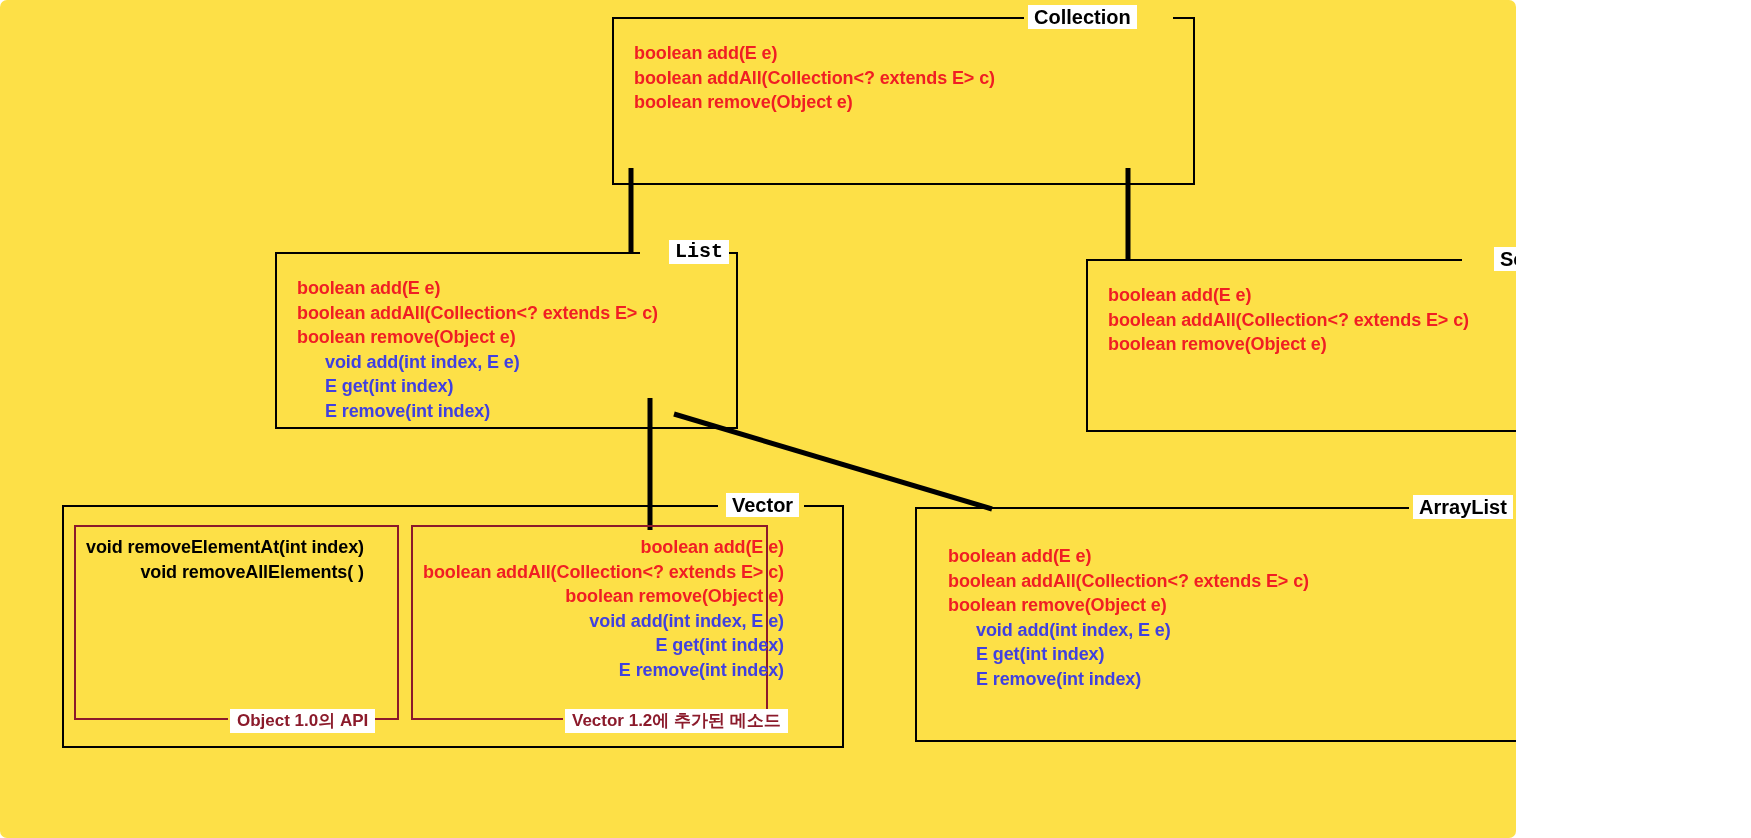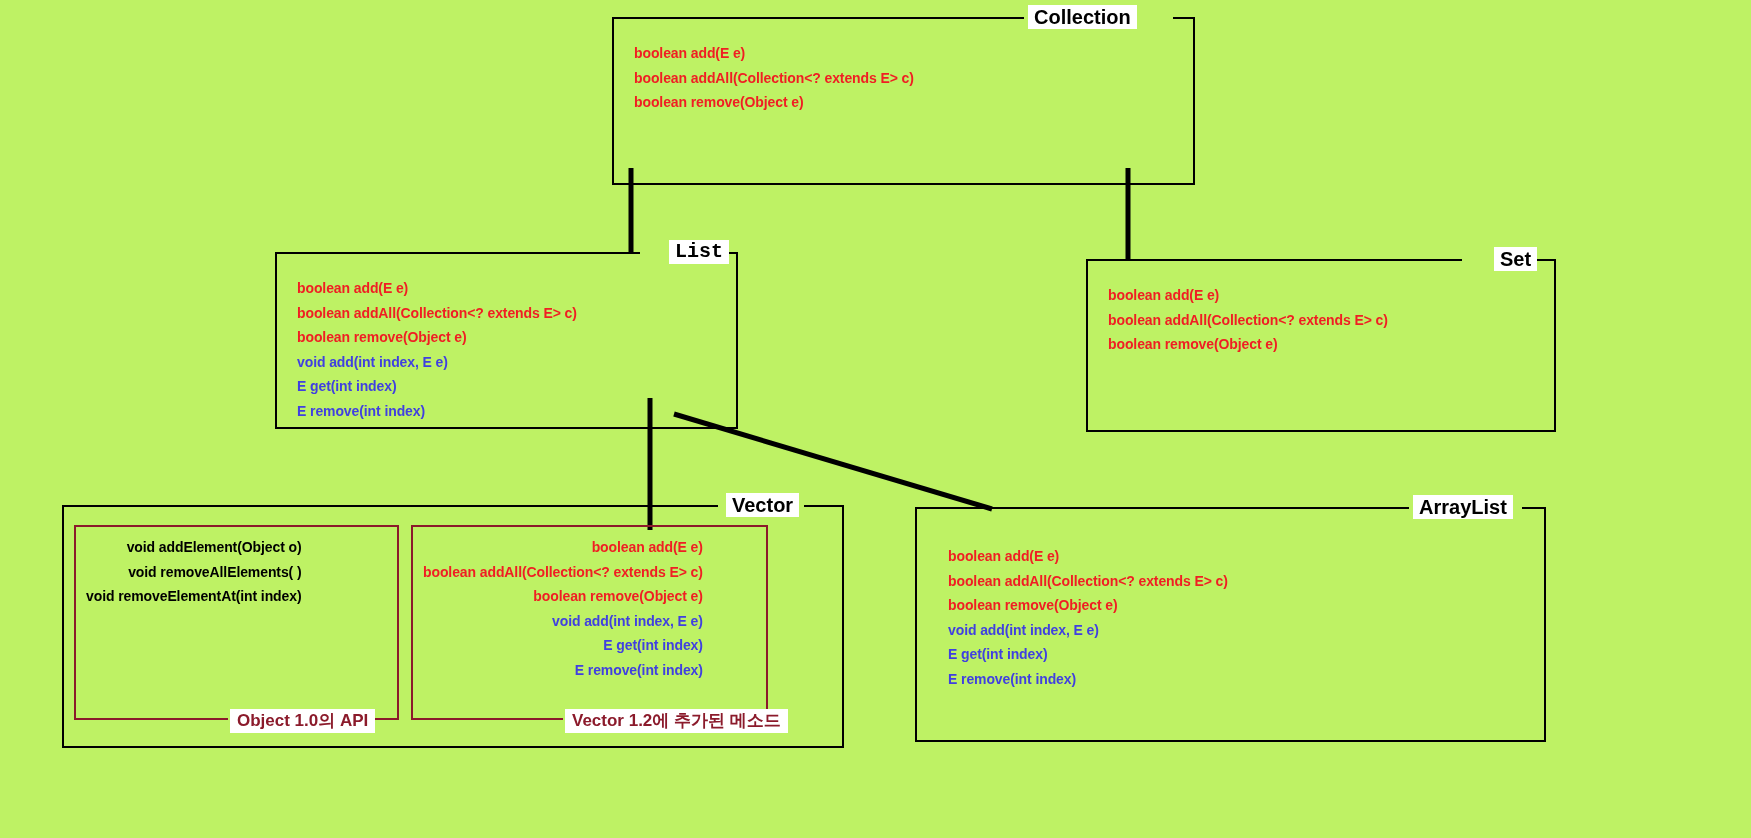--- a/index.html
+++ b/index.html
@@ -5,24 +5,25 @@
   html, body {
     margin: 0;
     padding: 0;
     background: #ffffff;
   }
   body {
     font-family: "Liberation Sans", sans-serif;
   }
   #canvas {
     position: relative;
-    width: 1751px;
+    width: 1516px;
     height: 838px;
-    background: #bef264;
+    background: #fde047;
     overflow: hidden;
+    border-radius: 7px;
   }
 
   
   #wires {
     position: absolute;
     left: 0; top: 0;
     width: 1751px;
     height: 838px;
     pointer-events: none;
   }
@@ -54,28 +55,28 @@
     background: #ffffff;
     padding: 0 6px;
   }
 
   .methods {
     position: absolute;
     left: 0; top: 0;
     padding: 24px 0 0 22px;
   }
   .method {
-    font-size: 14px;
+    font-size: 18px;
     font-weight: bold;
     line-height: 24.5px;
     white-space: nowrap;
     letter-spacing: -0.1px;
   }
   .m-red  { color: #f01e23; }
-  .m-blue { color: #4040e0; }
+  .m-blue { color: #4040e0; margin-left: 28px; }
   .m-black{ color: #000000; }
 
   
   .inner-box {
     position: absolute;
     box-sizing: border-box;
   }
   .inner-box > .iedge { position: absolute; background: #8b1a2b; }
   .iedge.left   { left: 0;  top: 0; width: 2px; height: 100%; }
   .iedge.right  { right: 0; top: 0; width: 2px; height: 100%; }
@@ -166,23 +167,22 @@
     <div class="uml-title" style="left:664px;">Vector</div>
 
     <div class="inner-box" style="left:12px; top:20px; width:325px; height:195px;">
       <div class="iedge top"></div>
       <div class="iedge left"></div>
       <div class="iedge right"></div>
       <div class="iedge bot-a" style="width:154px;"></div>
       <div class="iedge bot-b" style="width:28px;"></div>
       <div class="inner-caption" style="left:156px;">Object 1.0의 API</div>
       <div class="inner-methods">
-        <div class="method m-black">void addElement(Object o)</div>
+        <div class="method m-black">void removeElementAt(int index)</div>
         <div class="method m-black">void removeAllElements( )</div>
-        <div class="method m-black">void removeElementAt(int index)</div>
       </div>
     </div>
 
     <div class="inner-box" style="left:349px; top:20px; width:357px; height:195px;">
       <div class="iedge top"></div>
       <div class="iedge left"></div>
       <div class="iedge right"></div>
       <div class="iedge bot-a" style="width:152px;"></div>
       <div class="iedge bot-b" style="width:10px;"></div>
       <div class="inner-caption" style="left:154px;">Vector 1.2에 추가된 메소드</div>

